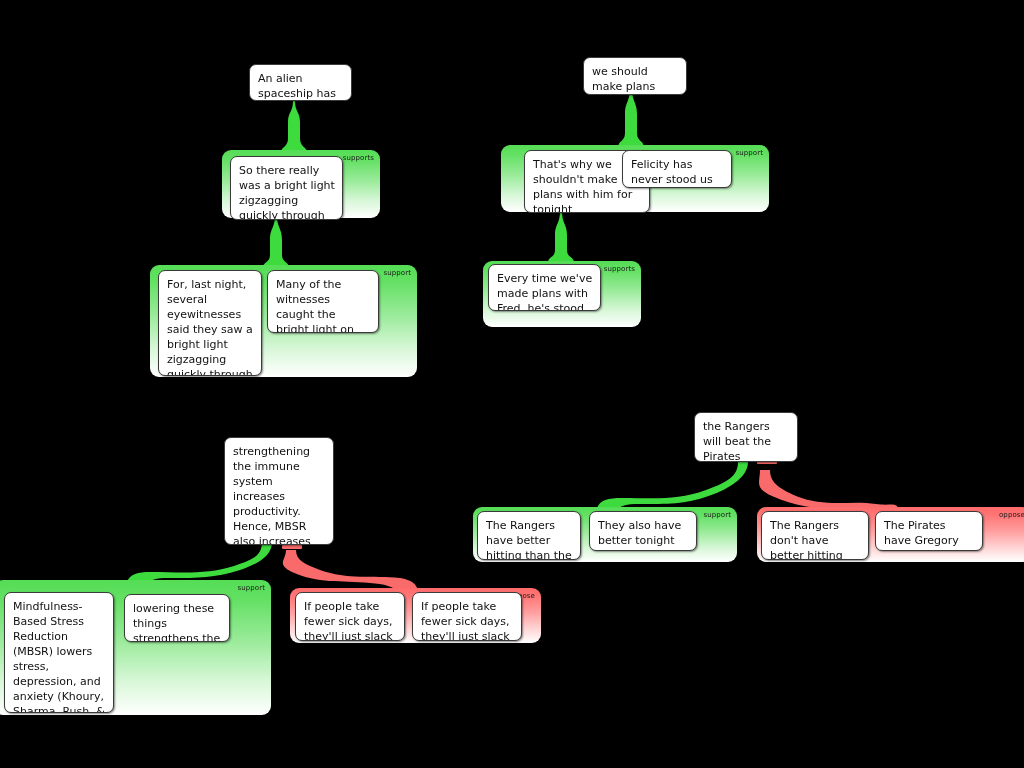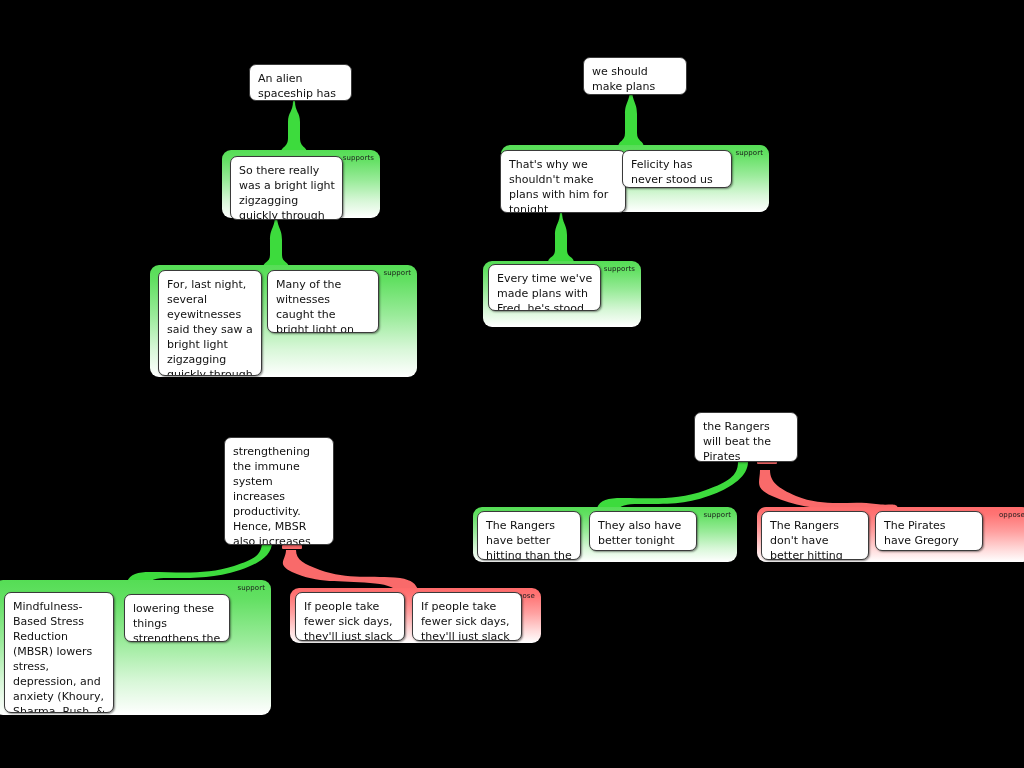--- a/index.html
+++ b/index.html
@@ -93,21 +93,21 @@
   <div class="group support" style="left:501px;top:145px;width:268px;height:67px;">
     <span class="group-label">support</span>
   </div>
 
   <div class="group support" style="left:483px;top:261px;width:158px;height:66px;">
     <span class="group-label">supports</span>
   </div>
 
   <div class="node" style="left:583px;top:57px;width:104px;height:38px;">we should make plans with Felicity.</div>
 
-  <div class="node" style="left:500px;top:150px;width:126px;height:63px;">That's why we shouldn't make plans with him for tonight</div>
+  <div class="node" style="left:524px;top:150px;width:126px;height:63px;">That's why we shouldn't make plans with him for tonight</div>
 
   <div class="node" style="left:622px;top:150px;width:110px;height:38px;">Felicity has never stood us up.</div>
 
   <div class="node" style="left:488px;top:264px;width:113px;height:47px;">Every time we've made plans with Fred, he's stood us up.</div>
 
   <div class="group support" style="left:-6px;top:580px;width:277px;height:135px;">
     <span class="group-label">support</span>
   </div>
 
   <div class="group oppose" style="left:290px;top:588px;width:251px;height:55px;">

